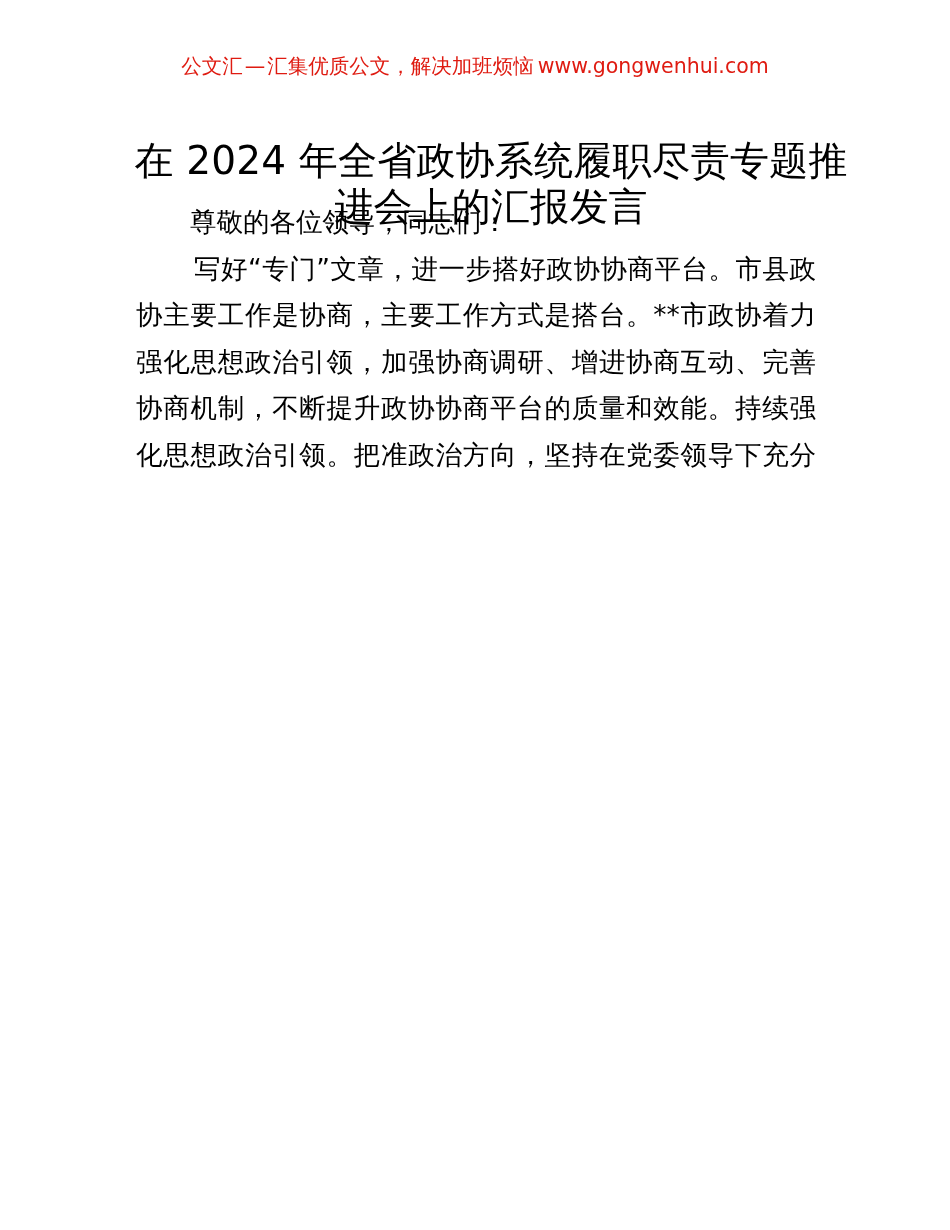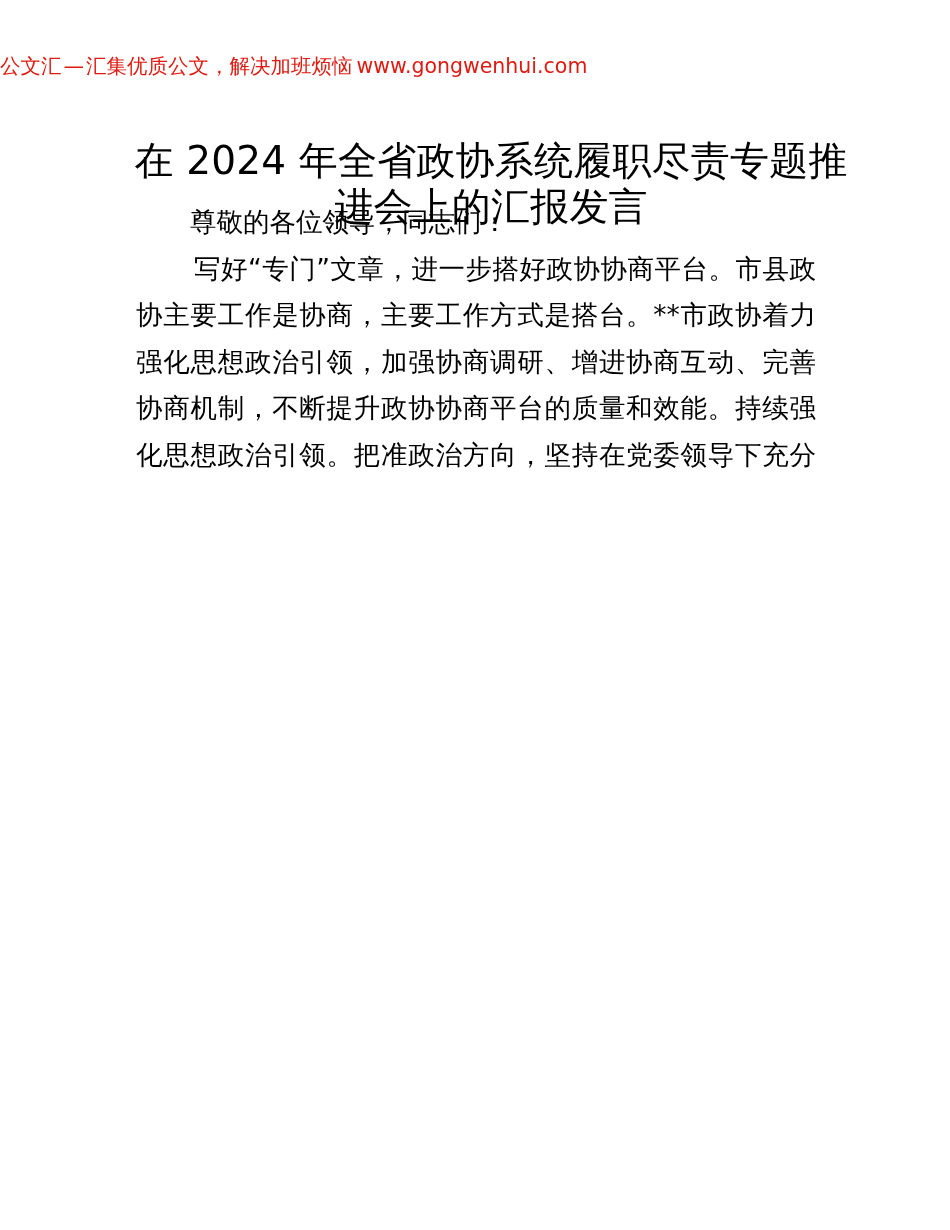--- a/index.html
+++ b/index.html
@@ -22,21 +22,21 @@
     background: #ffffff;
     box-sizing: border-box;
   }
 
   
   .site-header {
     position: absolute;
     top: 52px;
     left: 0;
     width: 950px;
-    text-align: left;
+    text-align: center;
     font-size: 20.5px;
     line-height: 28px;
     color: #df1b11;
     white-space: nowrap;
     letter-spacing: 0px;
   }
   .site-header .brand { font-weight: 400; }
   .site-header .dash  { padding: 0 2px; }
   .site-header .url   { padding-left: 4px; }
 

